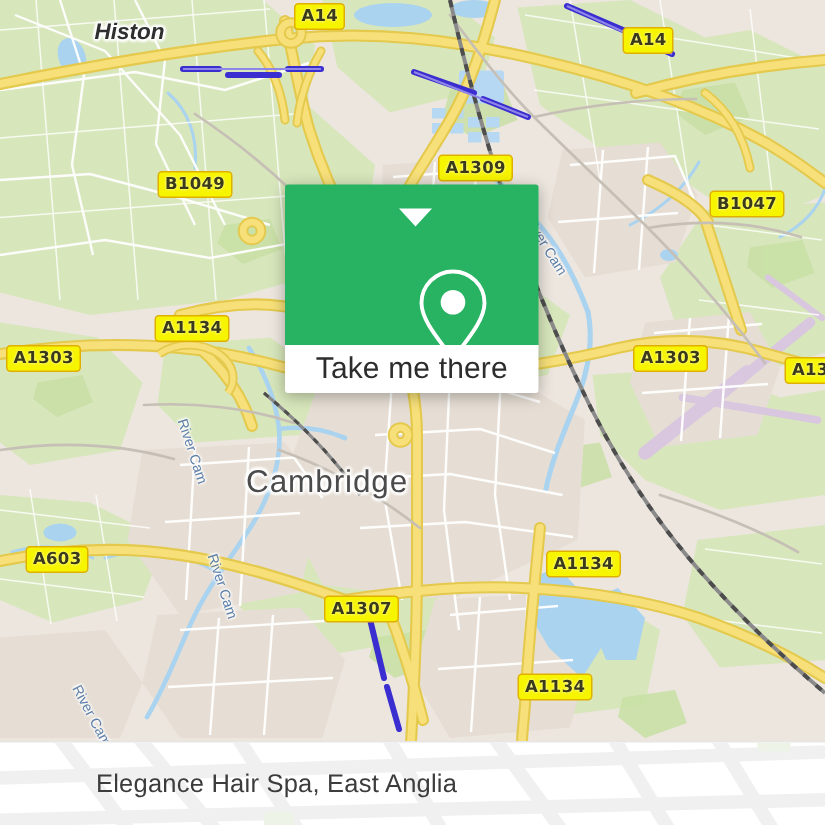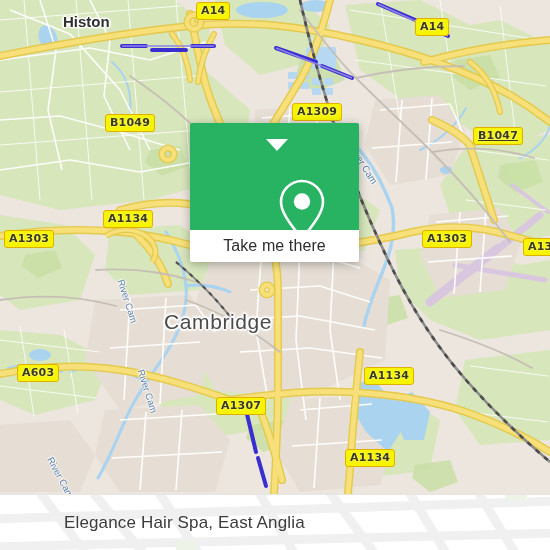--- a/index.html
+++ b/index.html
@@ -43,20 +43,21 @@
     font-size:21px;
     letter-spacing:.6px;
     color:#4b4b4b;
     text-shadow:
       -1.6px 0 2px #fff, 1.6px 0 2px #fff, 0 -1.6px 2px #fff, 0 1.6px 2px #fff,
       -1.2px -1.2px 2px #fff, 1.2px 1.2px 2px #fff, -1.2px 1.2px 2px #fff, 1.2px -1.2px 2px #fff;
     margin-left: 16px;
   }
   .place.town{
     font-size:15px;
+    font-style:italic;
     font-weight:bold;
     color:#2f2f2f;
     text-shadow:
       -1.4px 0 2px #fff, 1.4px 0 2px #fff, 0 -1.4px 2px #fff, 0 1.4px 2px #fff,
       -1px -1px 2px #fff, 1px 1px 2px #fff, -1px 1px 2px #fff, 1px -1px 2px #fff;
   }
   .water-label{
     position:absolute;
     color:#5d7fa8;
     font-size:9.5px;
@@ -85,21 +86,21 @@
     position:relative;
   }
   #popup-pin{
     position:absolute;left:50%;top:50%;transform:translate(-50%,-52%);
   }
   #popup-body{
     background:#fff;height:32px;border-radius:0 0 2px 2px;
     display:flex;align-items:center;justify-content:center;
   }
   #popup-label{
-    font-size:16px;color:#2d2d2d;letter-spacing:.1px;
+    font-size:20px;color:#2d2d2d;letter-spacing:.1px;
     font-family:"Liberation Sans", sans-serif;
   }
   #popup-tail{
     position:absolute;left:50%;top:139px;
     width:0;height:0;margin-left:-11px;
     border-left:11px solid transparent;
     border-right:11px solid transparent;
     border-top:12px solid #fff;
   }
 
@@ -417,21 +418,21 @@
         </g>
 
       </g>
     </svg>
 
     <div>
       <div class="shield" style="left:196px;top:2px;">A14</div>
       <div class="shield" style="left:415px;top:18px;">A14</div>
       <div class="shield" style="left:292px;top:91px;margin-top:12px;">A1309</div>
       <div class="shield" style="left:105px;top:114px;">B1049</div>
-      <div class="shield" style="left:473px;top:127px;text-decoration:underline;">B1047</div>
+      <div class="shield" style="left:473px;top:127px;">B1047</div>
       <div class="shield" style="left:103px;top:210px;">A1134</div>
       <div class="shield" style="left:4px;top:230px;">A1303</div>
       <div class="shield" style="left:422px;top:230px;">A1303</div>
       <div class="shield" style="left:523px;top:238px;">A130</div>
       <div class="shield" style="left:17px;top:364px;">A603</div>
       <div class="shield" style="left:364px;top:367px;">A1134</div>
       <div class="shield" style="left:216px;top:397px;">A1307</div>
       <div class="shield" style="left:345px;top:449px;">A1134</div>
     </div>
 

